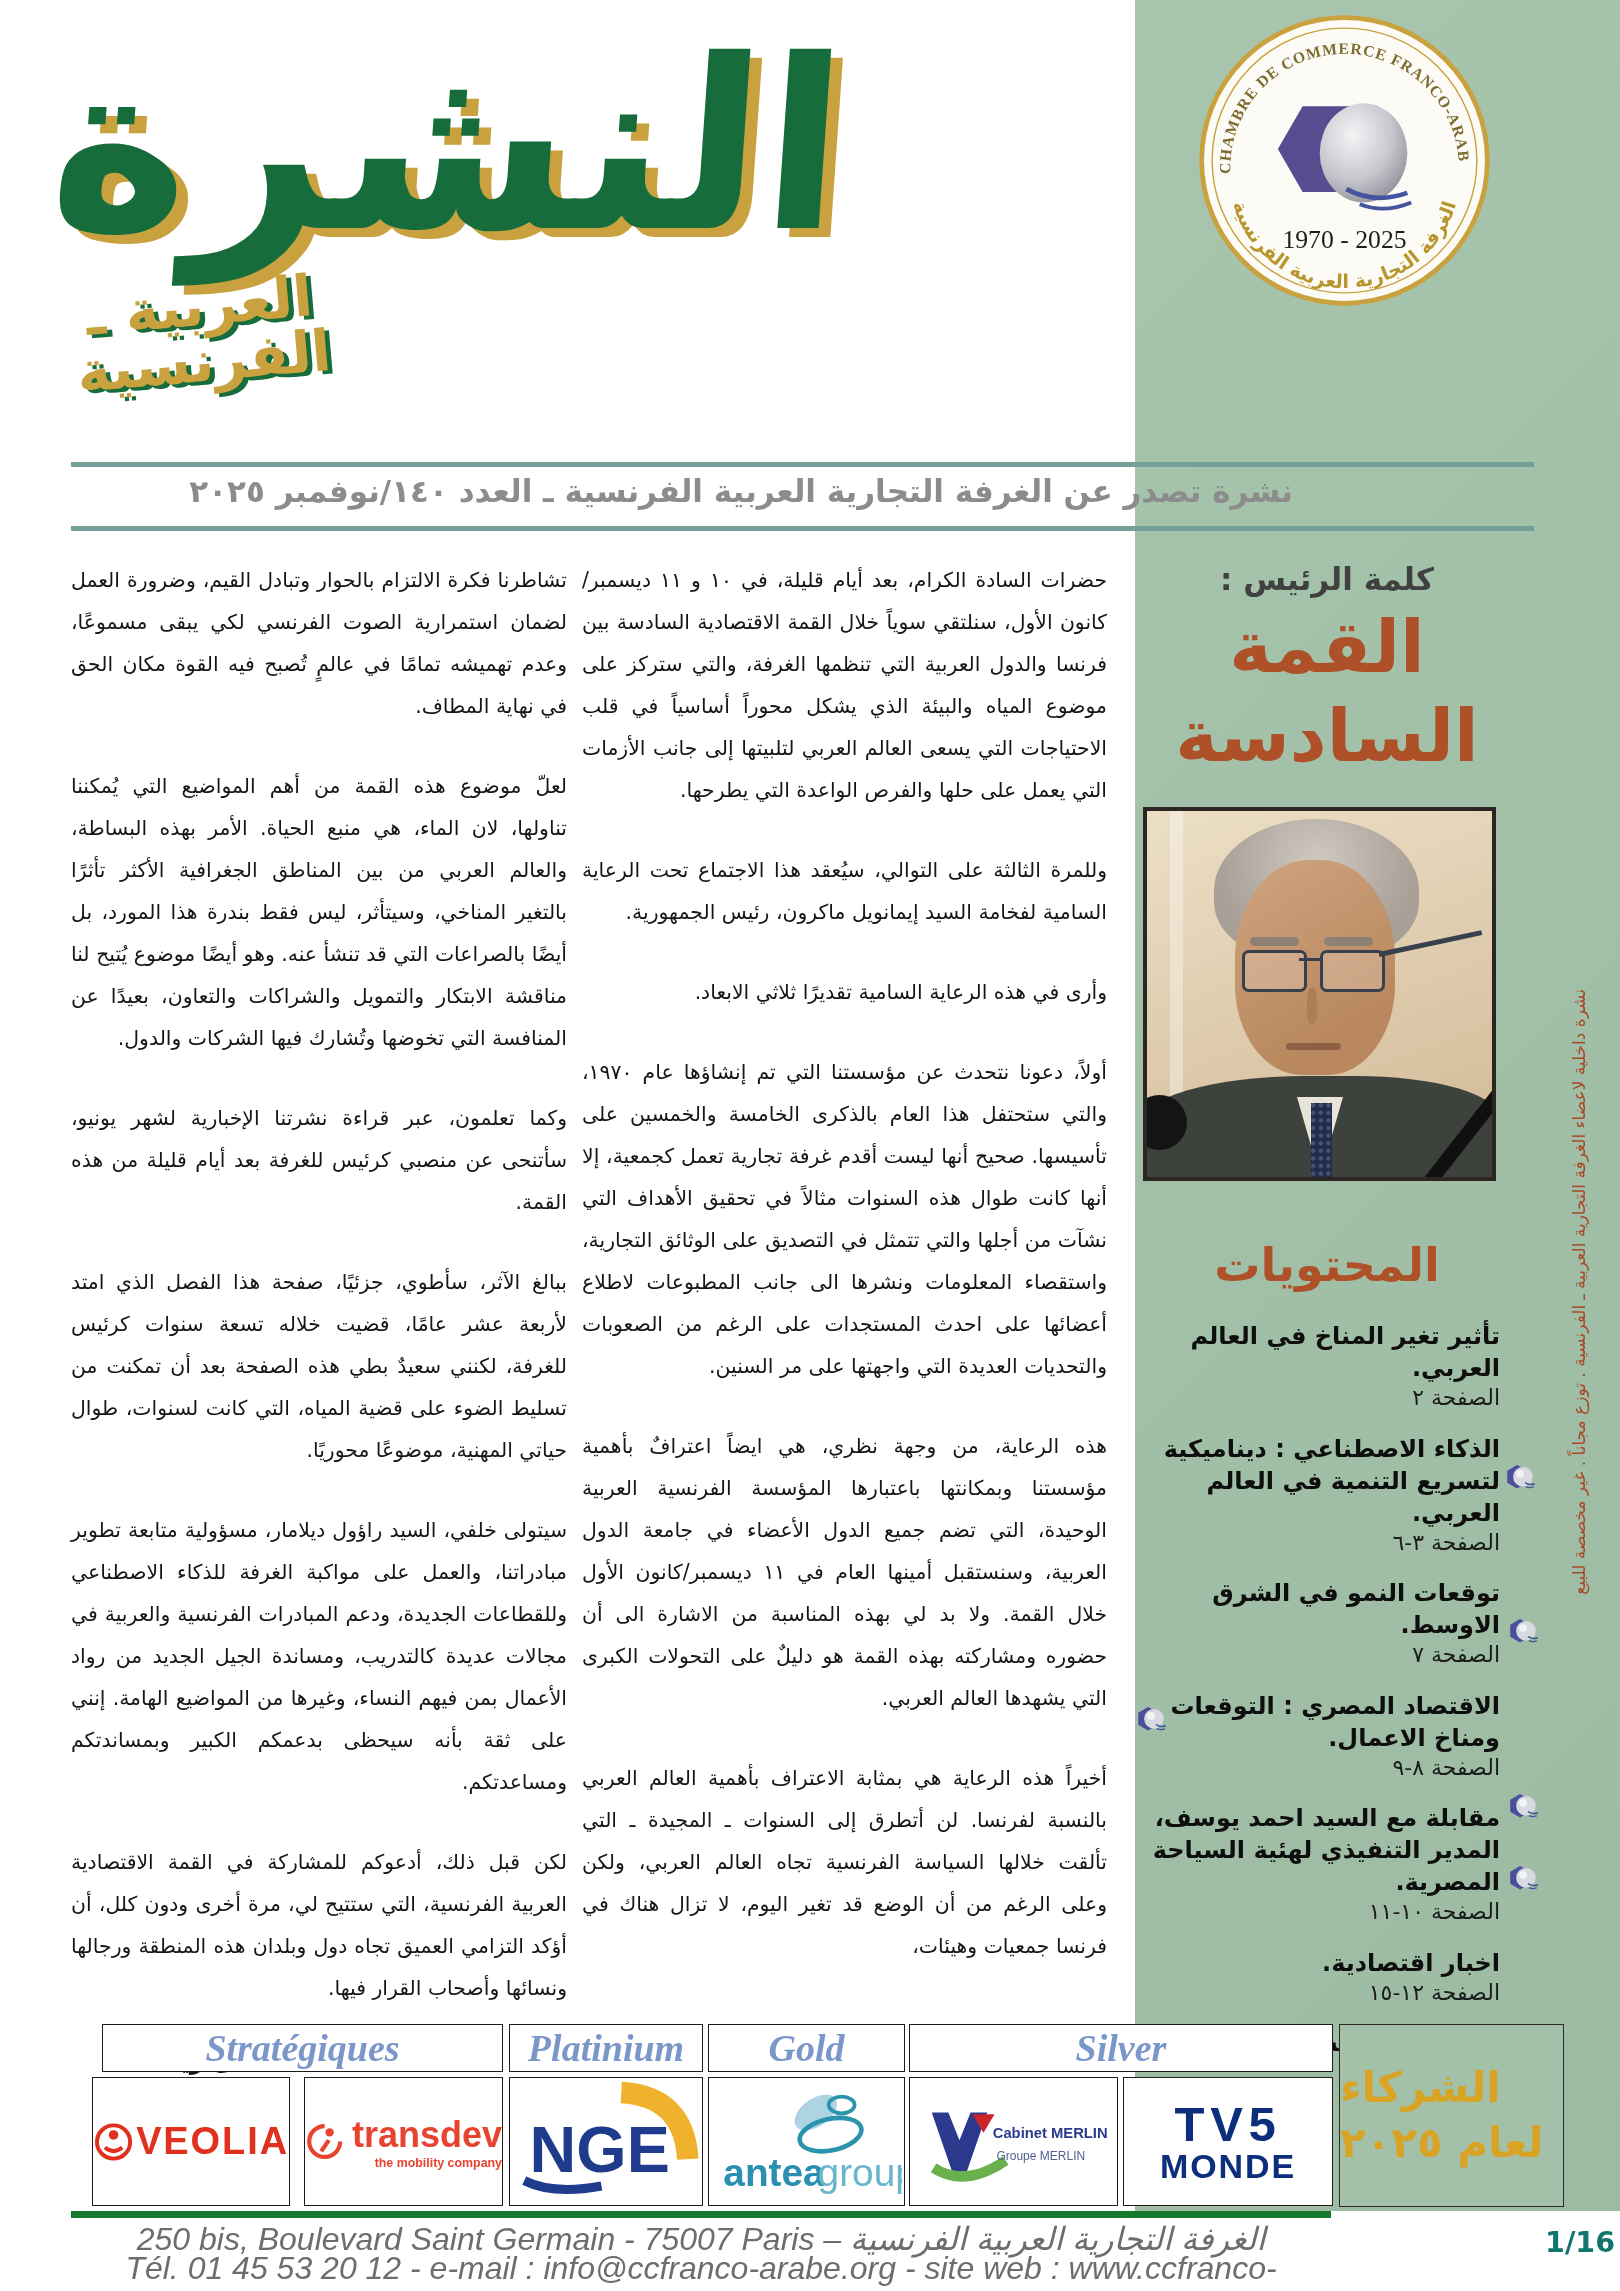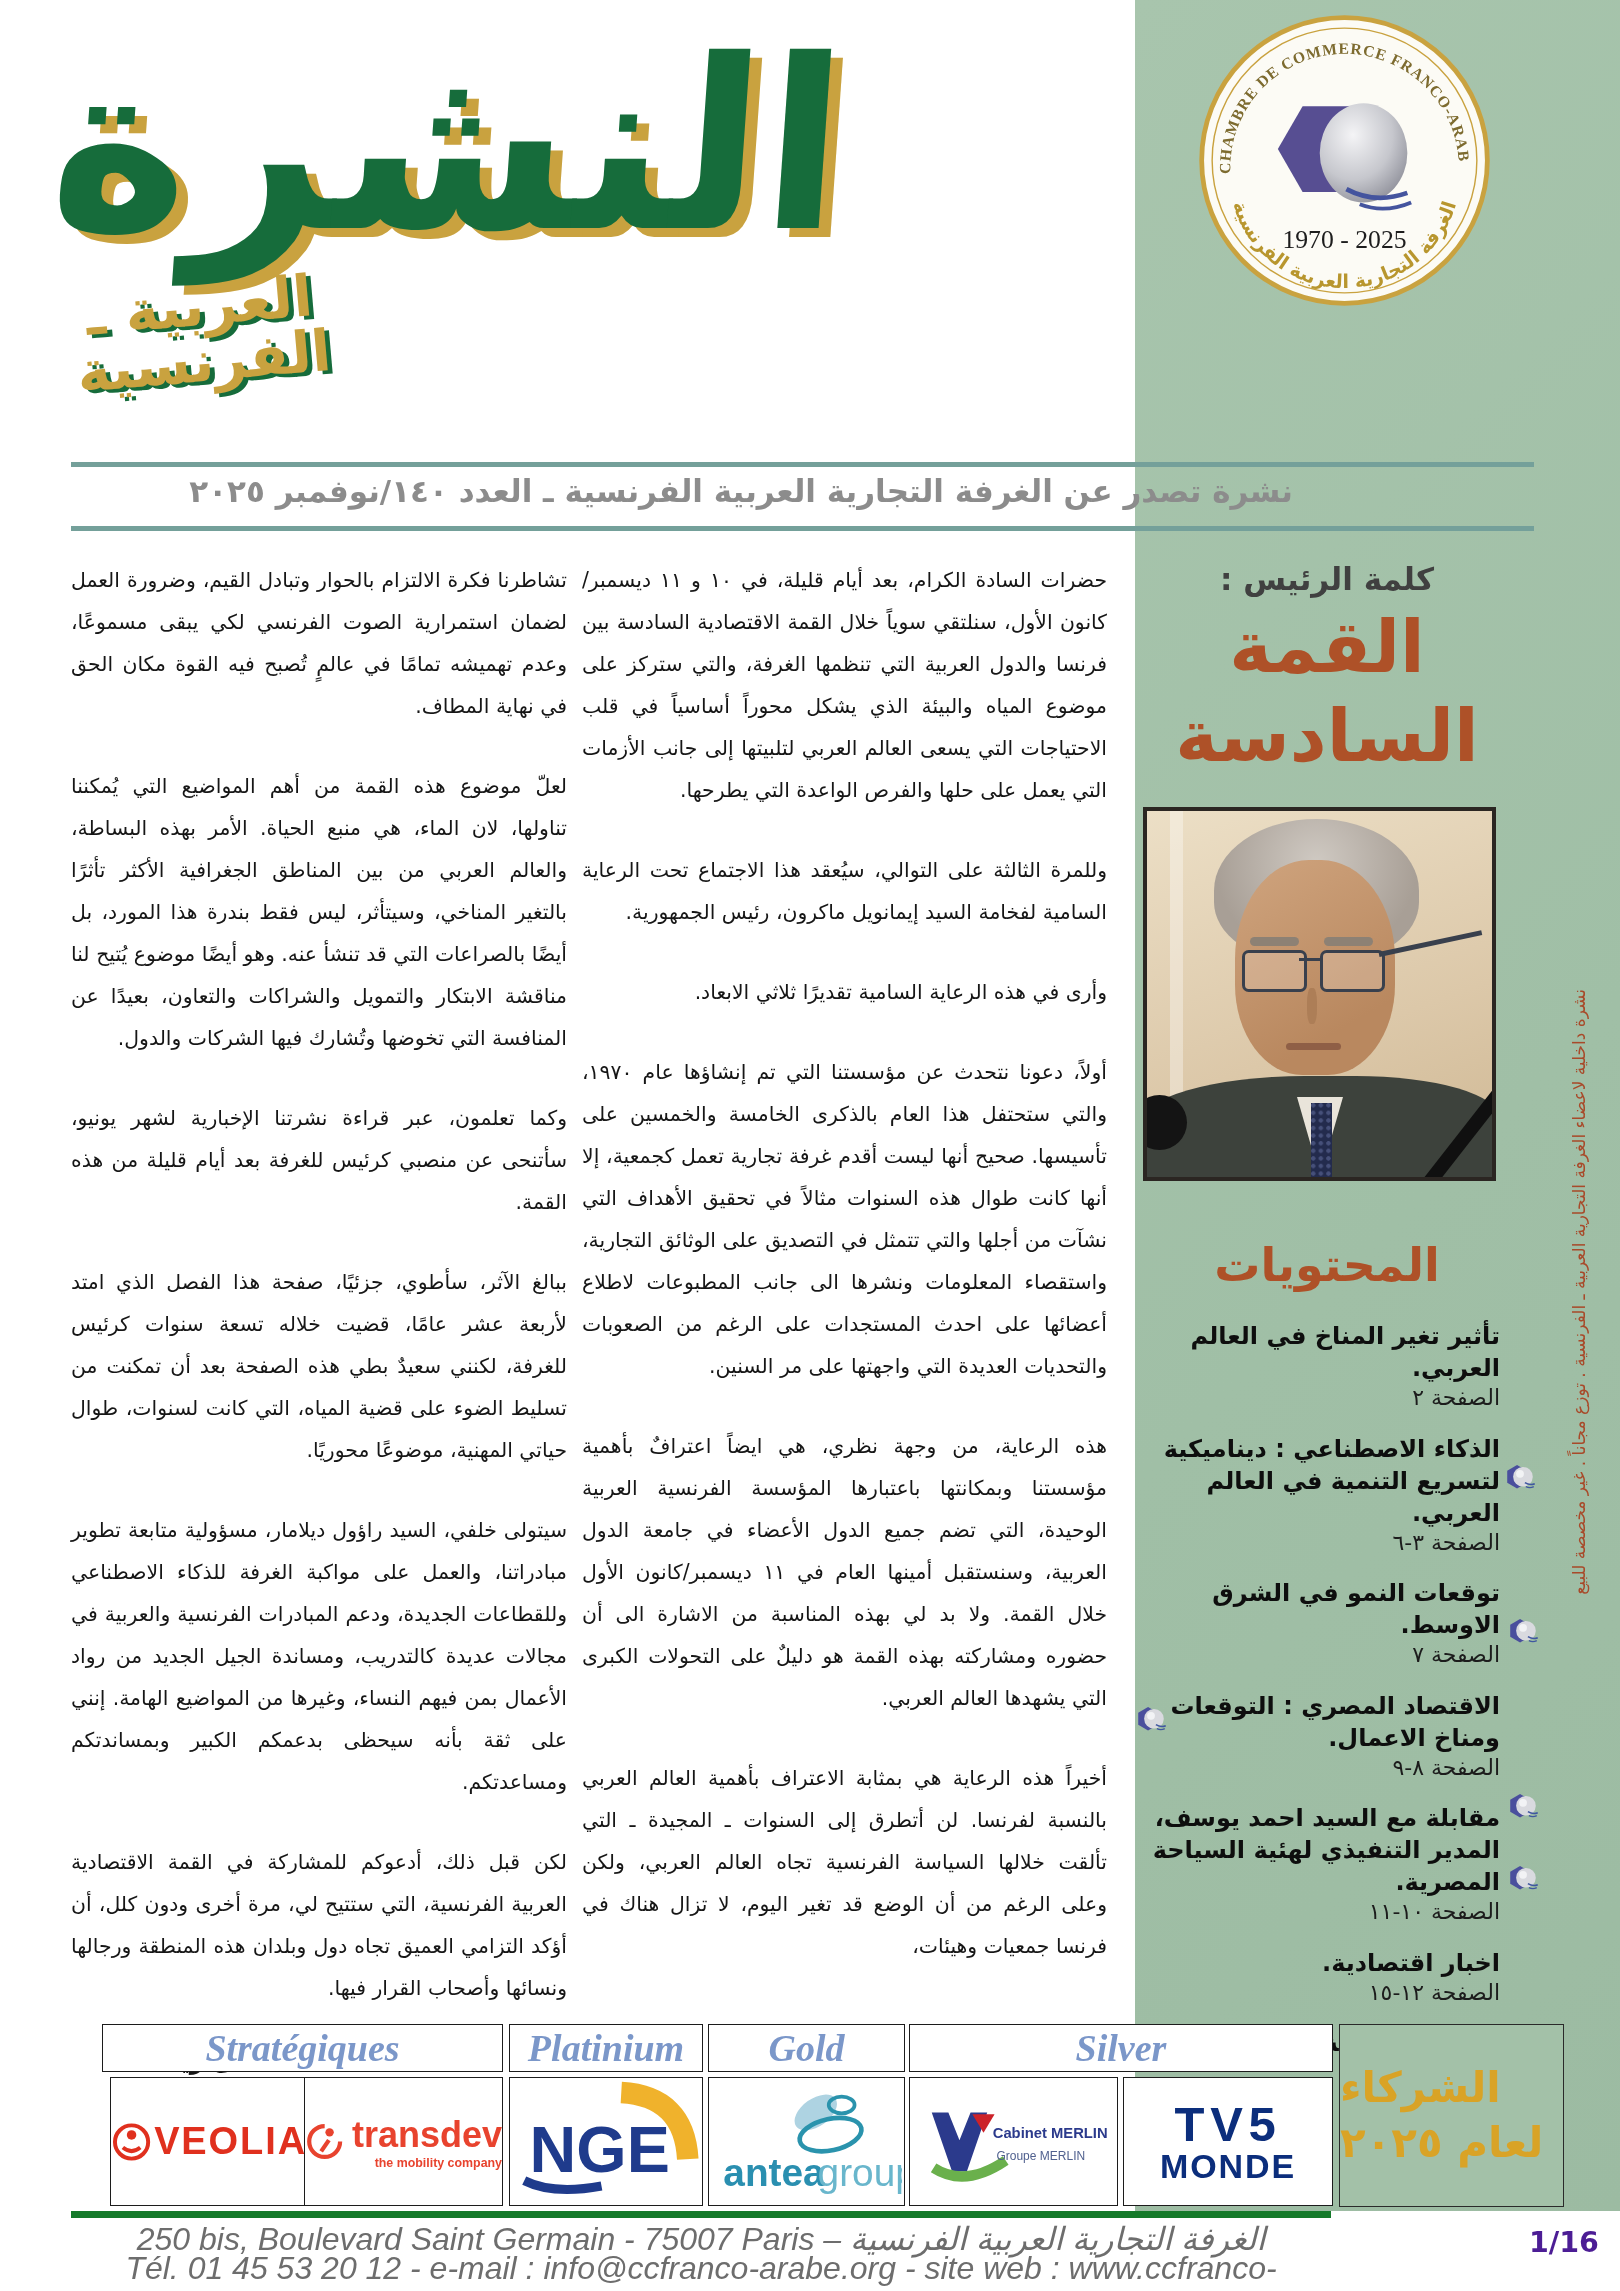--- a/index.html
+++ b/index.html
@@ -92,22 +92,22 @@
   .td-tag{font-size:12.4px;font-weight:bold;color:#e8432e;font-family:"Liberation Sans",sans-serif;}
   .tv5{display:flex;flex-direction:column;align-items:center;line-height:1;
        font-family:"Liberation Sans",sans-serif;color:#0c2e7c;font-weight:bold;}
   .tv5-1{font-size:49px;letter-spacing:5.7px;}
   .tv5-2{font-size:34px;letter-spacing:1.9px;}
   
   .f-rule{position:absolute;left:71px;top:2211px;width:1260px;height:6.7px;background:#157a2a;}
   .f-line{position:absolute;left:71px;width:1260px;text-align:center;color:#6d6d6d;
           font-family:Liberation Sans, sans-serif;font-style:italic;font-size:32px;}
   .f1{top:2220px}.f2{top:2250px}
-  .pagenum{position:absolute;left:1529px;top:2226px;width:86px;text-align:left;
-           font-size:28.5px;font-weight:bold;color:#4c1d95;}
+  .pagenum{position:absolute;left:1529px;top:2226px;width:86px;text-align:right;
+           font-size:28.5px;font-weight:bold;color:#0f766e;}
 </style>
 </head>
 <body>
 
 <div class="page">
 
   <div class="band"></div>
 
   <div class="m-title">النشرة</div>
   <div class="m-sub">العربية ـ الفرنسية</div>
@@ -260,21 +260,21 @@
   <div class="pbox cat-box" style="left:509px;width:192px">
     <span class="cat">Platinium</span>
   </div>
   <div class="pbox cat-box" style="left:708px;width:195px">
     <span class="cat">Gold</span>
   </div>
   <div class="pbox cat-box" style="left:909px;width:422px">
     <span class="cat">Silver</span>
   </div>
 
-  <div class="pbox logo-box" style="left:110px;width:196px;gap:2px">
+  <div class="pbox logo-box" style="left:92px;width:196px;gap:2px">
     <svg width="48" height="48" viewBox="0 0 52 52">
       <circle cx="26" cy="26" r="21" stroke="#e0301e" stroke-width="5" fill="none"></circle>
       <circle cx="26" cy="17" r="6" fill="#e0301e"></circle>
       <path d="M15 33 q 11 9 22 0" stroke="#e0301e" stroke-width="5" fill="none"></path>
     </svg>
     <span class="veolia-txt">VEOLIA</span>
   </div>
 
   <div class="pbox logo-box" style="left:304px;width:197px;gap:7.6px">
     <svg width="51" height="51" viewBox="0 0 56 56">

